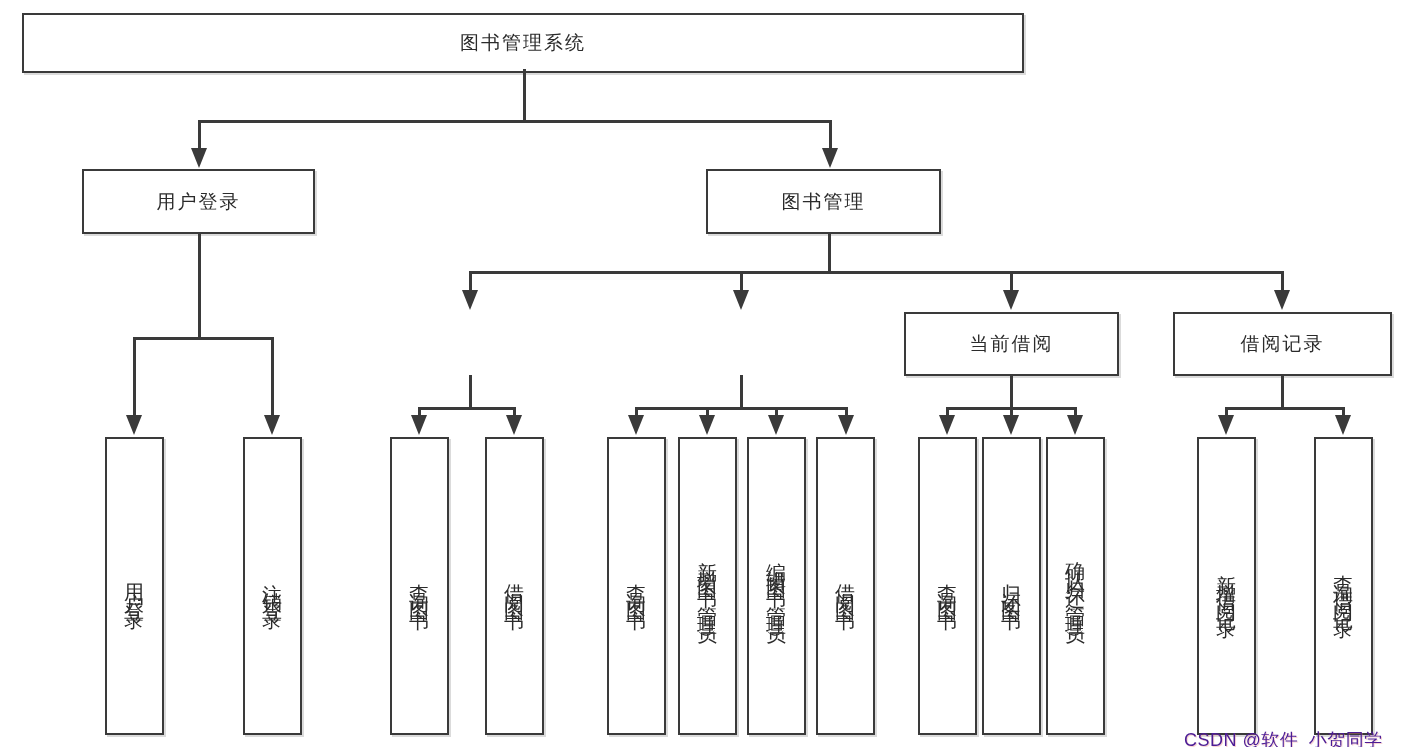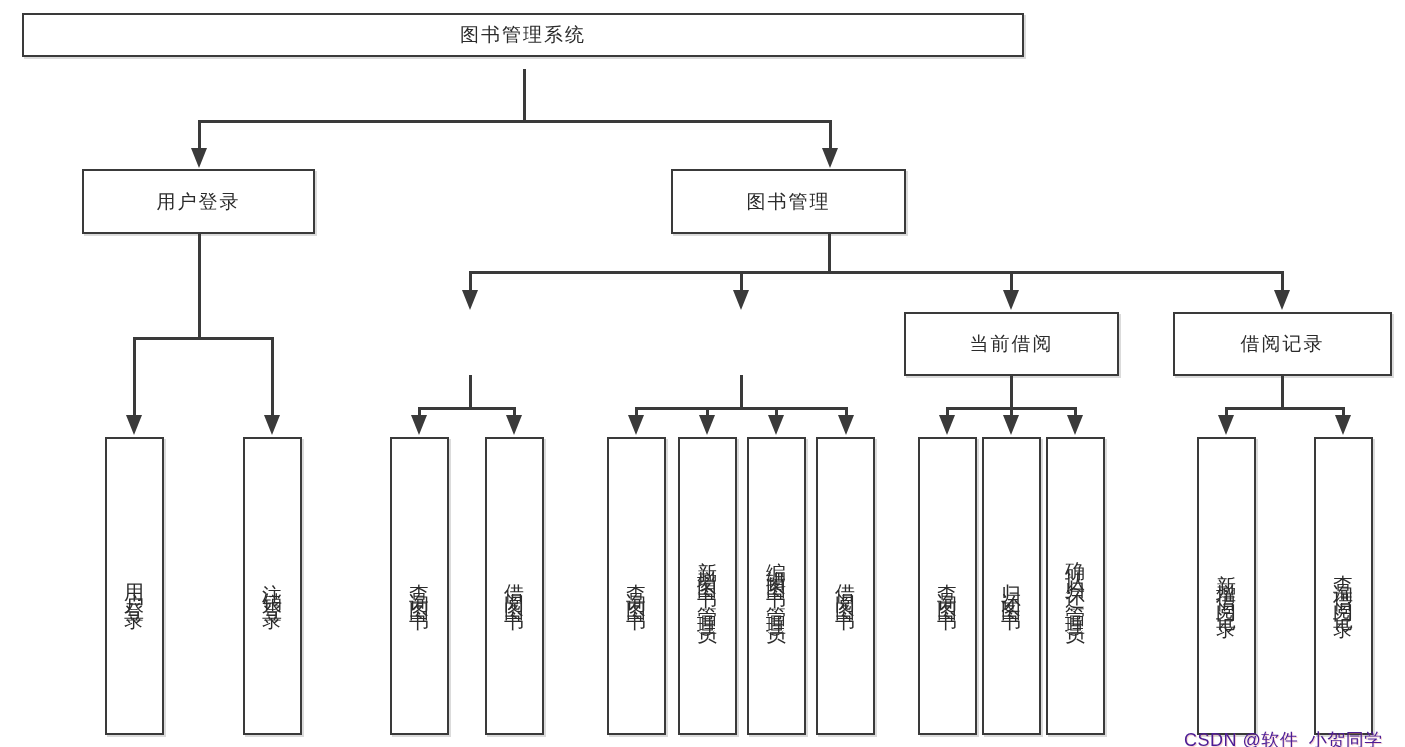--- a/index.html
+++ b/index.html
@@ -53,36 +53,36 @@
     letter-spacing: 0.5px;
     white-space: nowrap;
     text-shadow: 1px 1px 0 rgba(236,128,128,0.35);
   }
 </style>
 </head>
 <body>
 
 <div class="canvas">
 
-  <div class="box h-box" style="left:22px; top:13px; width:1002px; height:44px;">
+  <div class="box h-box" style="left:22px; top:13px; width:1002px; height:60px;">
     <span>图书管理系统</span>
   </div>
 
   <div class="v" style="left:523px; top:69px; height:52px;"></div>
 
   <div class="hl" style="left:198px; top:120px; width:634px;"></div>
   <div class="v" style="left:198px; top:120px; height:30px;"></div>
   <div class="arr" style="left:191px; top:148px;"></div>
   <div class="v" style="left:829px; top:120px; height:30px;"></div>
   <div class="arr" style="left:822px; top:148px;"></div>
 
   <div class="box h-box" style="left:82px; top:169px; width:233px; height:65px;">
     <span>用户登录</span>
   </div>
-  <div class="box h-box" style="left:671px; top:169px; width:235px; height:65px;justify-content:center;">
+  <div class="box h-box" style="left:706px; top:169px; width:235px; height:65px;justify-content:center;">
     <span>图书管理</span>
   </div>
 
   <div class="v" style="left:198px; top:233px; height:106px;"></div>
   <div class="hl" style="left:133px; top:337px; width:141px;"></div>
   <div class="v" style="left:133px; top:337px; height:80px;"></div>
   <div class="arr" style="left:126px; top:415px;"></div>
   <div class="v" style="left:271px; top:337px; height:80px;"></div>
   <div class="arr" style="left:264px; top:415px;"></div>
 

